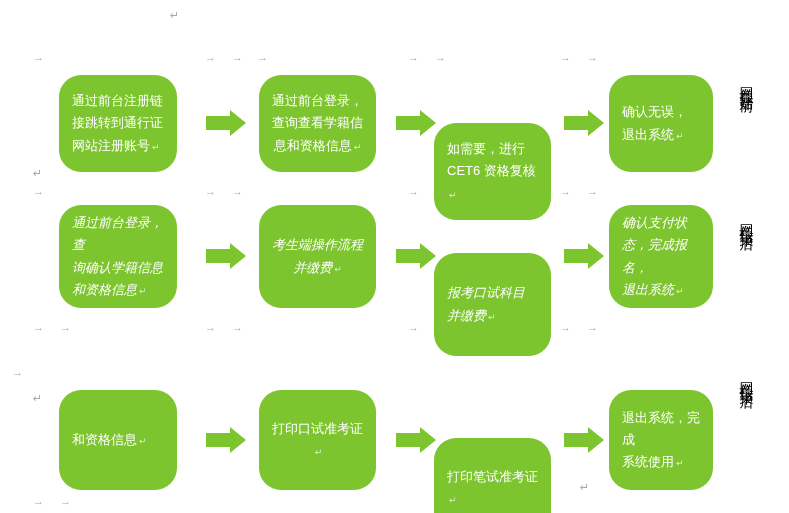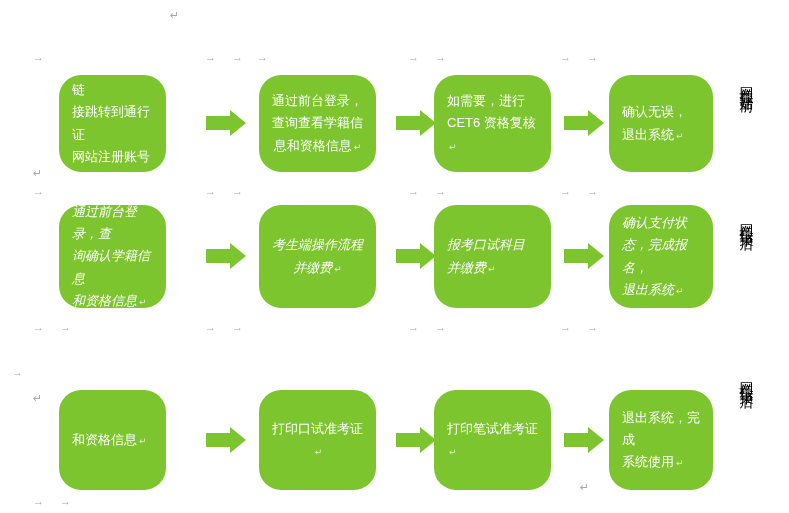--- a/index.html
+++ b/index.html
@@ -16,23 +16,23 @@
     position:absolute; background:#7DC52E; border-radius:22px;
     display:flex; align-items:center; padding:8px 13px; color:#ffffff;
   }
   .box-inner { font-size:13px; line-height:1.7; }
   .box-text { white-space:pre-line; }
   .mini-mark { font-size:9px; color:rgba(255,255,255,0.75); margin-left:2px; }
 
   .row1 { top:75px;  height:97px;  }
   .row2 { top:205px; height:103px;font-style:italic; }
   .row3 { top:390px; height:100px; }
-  .col1 { left:59px;  width:107px; }
+  .col1 { left:59px;  width:118px; }
   .col2 { left:259px; width:117px;text-align:center; }
-  .col3 { left:434px; width:117px; }
+  .col3 { left:434px; width:117px;margin-top:48px; }
   .col4 { left:609px; width:104px; }
 
   .arrow { position:absolute; width:40px; height:26px; }
   .ar1 { top:110px; } .ar2 { top:243px; } .ar3 { top:427px; }
   .ac1 { left:206px; } .ac2 { left:396px; } .ac3 { left:564px; }
 
   .side-label {
     position:absolute; left:740px;
     writing-mode:vertical-rl; text-orientation:upright;
     font-size:14px; color:#000000; letter-spacing:3px; line-height:1;

